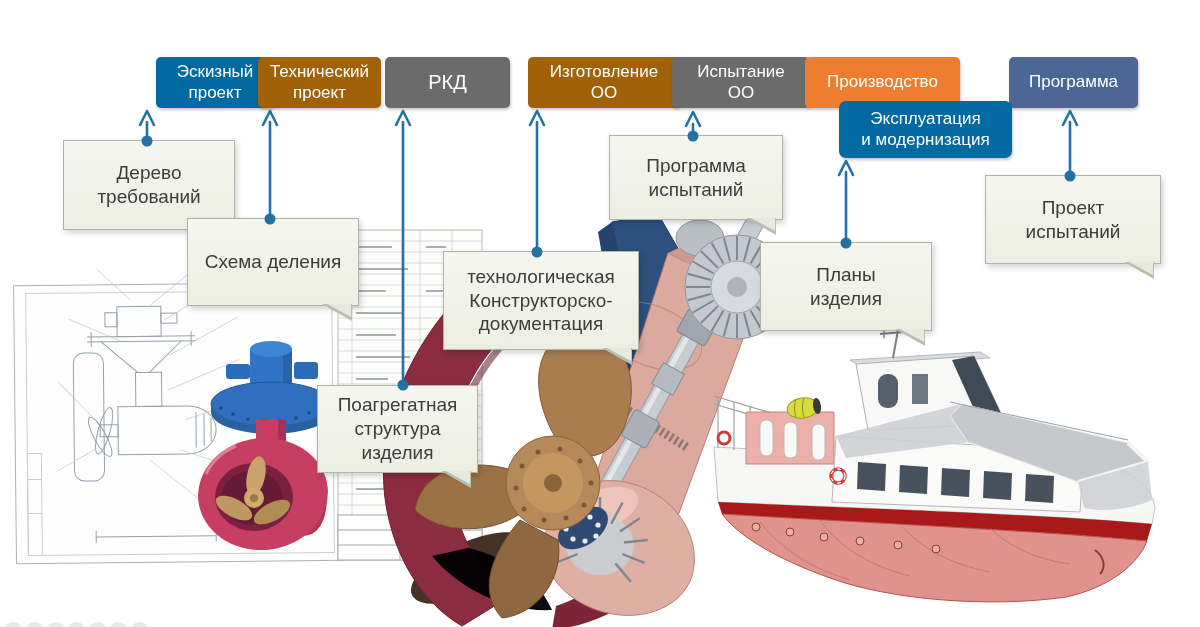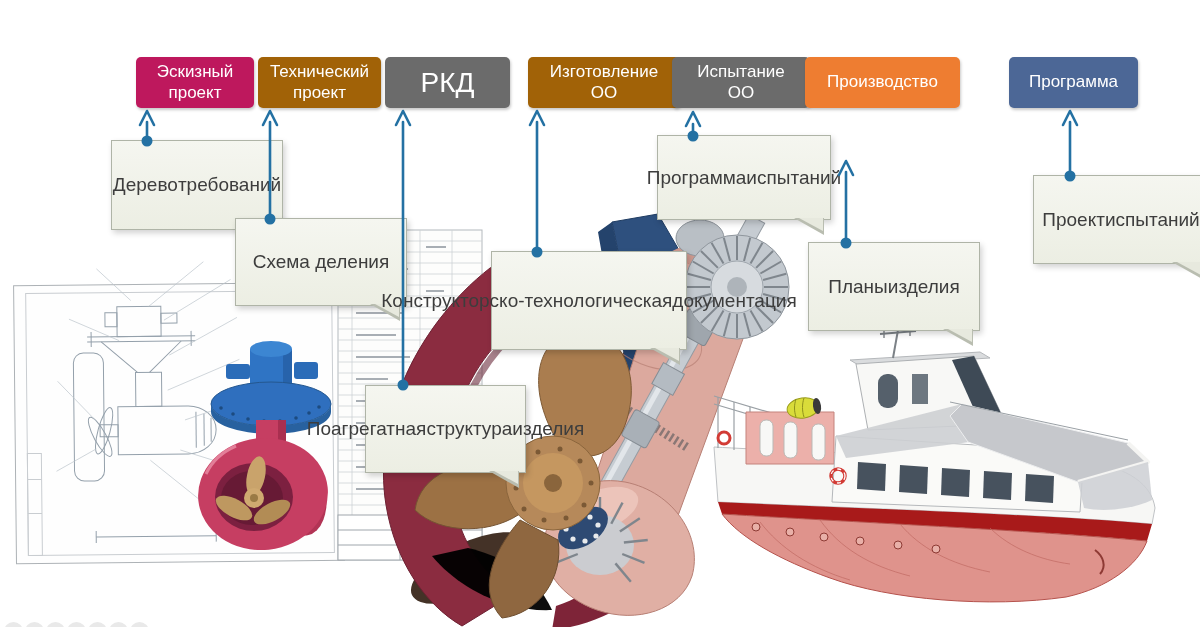--- a/index.html
+++ b/index.html
@@ -12,32 +12,32 @@
           display:flex;align-items:center;justify-content:center;
           padding-right:84px;box-sizing:border-box;
           font:bold 27px/1 "DejaVu Sans Mono",monospace;letter-spacing:.5px;color:#1E1E1E;white-space:nowrap;}
 
   
   .stage{position:absolute;top:57px;height:51px;border-radius:5px;
          display:flex;flex-direction:column;justify-content:center;align-items:center;
          color:#fff;font:17px/1.18 "Liberation Sans",sans-serif;text-align:center;
          box-shadow:1px 2px 3px rgba(0,0,0,.22);}
   .stage span{display:block;}
-  .stage.big{font-size:28px;}
-  .c-orange{background:#EE7D31;} .c-green{background:#be185d;}
+  .stage.big{font-size:20px;}
+  .c-orange{background:#EE7D31;} .c-green{background:#0369a1;margin-left:20px;}
   .c-teal{background:#a16207;}  .c-gray{background:#6B6B6B;}
   .c-slate{background:#4C6796;}
   .stage.exp{top:101px;height:57px;border-radius:7px;z-index:4;}
 
   
   .note{position:absolute;z-index:5;
         background:linear-gradient(180deg,#F5F6F0 0%,#ECEEE3 100%);
         border:1px solid #AFB4A7;box-shadow:2px 3px 6px rgba(0,0,0,.18);
-        display:flex;flex-direction:row;justify-content:center;align-items:center;
-        font:19px/1.26 "Liberation Sans",sans-serif;color:#3D3D3D;text-align:center;margin-left:48px;}
+        display:flex;flex-direction:column;justify-content:center;align-items:center;
+        font:19px/1.26 "Liberation Sans",sans-serif;color:#3D3D3D;text-align:center;}
   .note span{display:block;}
   .note::after{content:"";position:absolute;right:6px;bottom:-16px;width:0;height:0;
         border-top:17px solid #B9BDB0;border-left:30px solid transparent;}
   .note::before{content:"";position:absolute;right:7px;bottom:-12px;width:0;height:0;z-index:1;
         border-top:13px solid #E7E9DE;border-left:24px solid transparent;}
 
   
   svg.illus{position:absolute;left:0;top:0;z-index:1;pointer-events:none;}
   svg.arrows{position:absolute;left:0;top:0;z-index:6;pointer-events:none;}
 
@@ -369,20 +369,24 @@
       <span>ОО</span>
     </div>
   <div class="stage c-gray" style="left:672px;width:138px">
       <span>Испытание</span>
       <span>ОО</span>
     </div>
   <div class="stage c-orange" style="left:805px;width:155px">
       <span>Производство</span>
       <span></span>
     </div>
+  <div class="stage c-green exp" style="left:819px;width:173px">
+      <span>Эксплуатация</span>
+      <span>и модернизация</span>
+    </div>
   <div class="stage c-slate" style="left:1009px;width:129px">
       <span>Программа</span>
       <span></span>
     </div>
 
   <div class="note" style="left:63px;top:140px;width:170px;height:88px">
     <span>Дерево</span>
     <span>требований</span>
     <span></span>
   </div>
@@ -390,22 +394,22 @@
     <span>Схема деления</span>
     <span></span>
     <span></span>
   </div>
   <div class="note" style="left:317px;top:385px;width:159px;height:86px">
     <span>Поагрегатная</span>
     <span>структура</span>
     <span>изделия</span>
   </div>
   <div class="note" style="left:443px;top:251px;width:194px;height:97px">
+    <span>технологическая</span>
     <span>Конструкторско-</span>
-    <span>технологическая</span>
     <span>документация</span>
   </div>
   <div class="note" style="left:609px;top:135px;width:172px;height:83px">
     <span>Программа</span>
     <span>испытаний</span>
     <span></span>
   </div>
   <div class="note" style="left:760px;top:242px;width:170px;height:87px">
     <span>Планы</span>
     <span>изделия</span>

